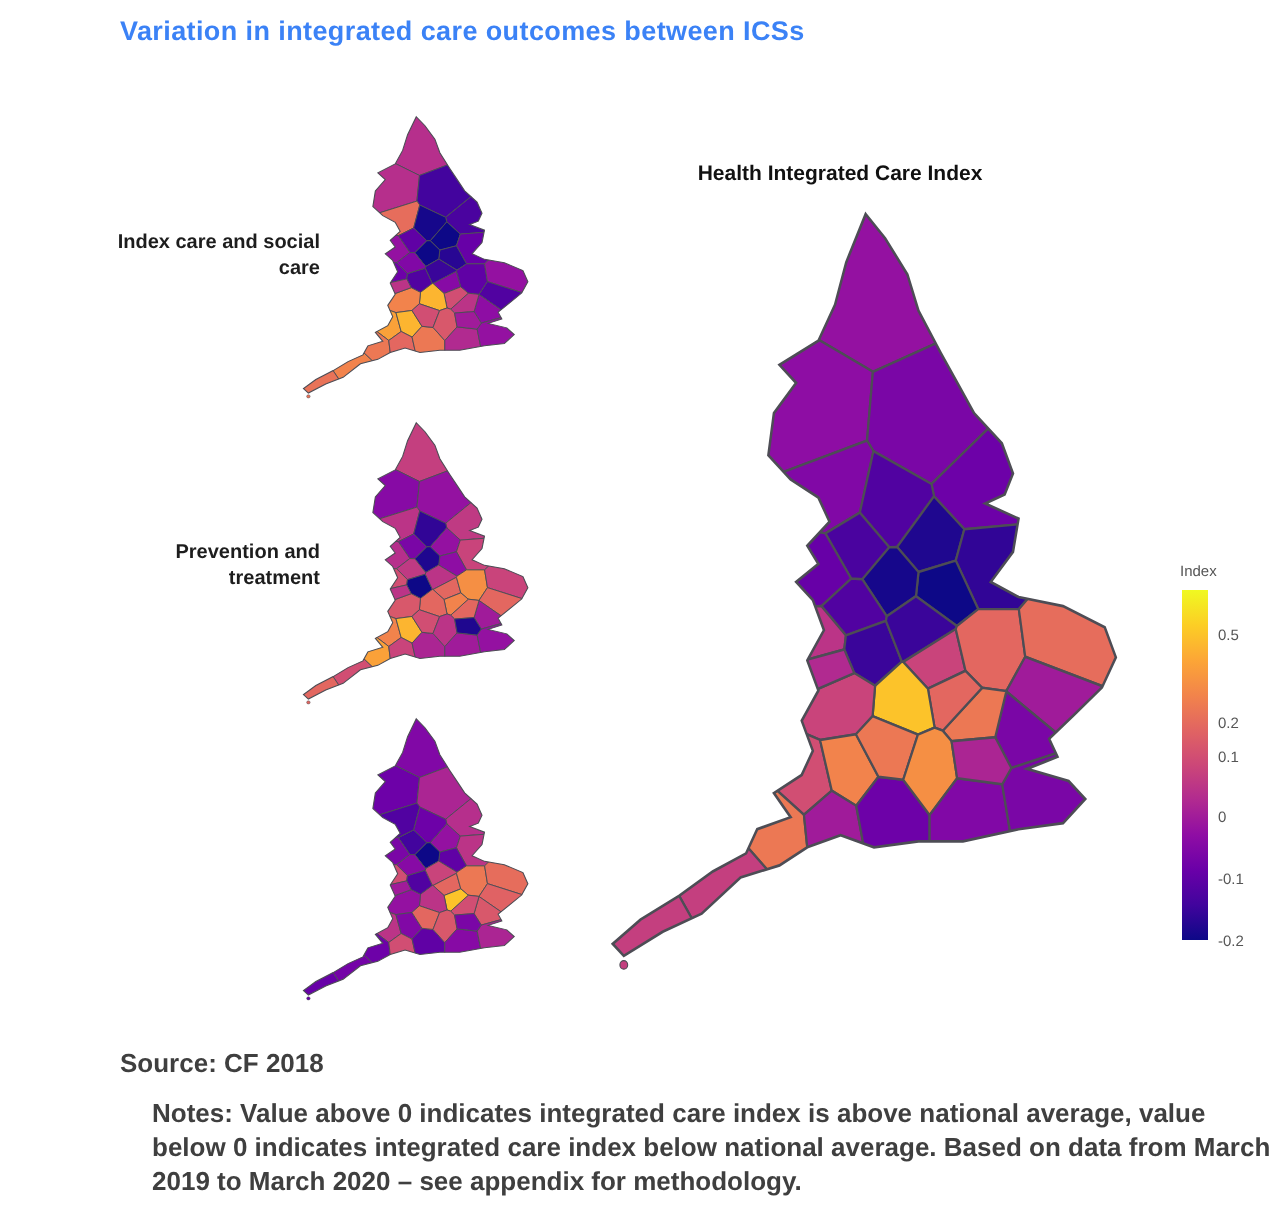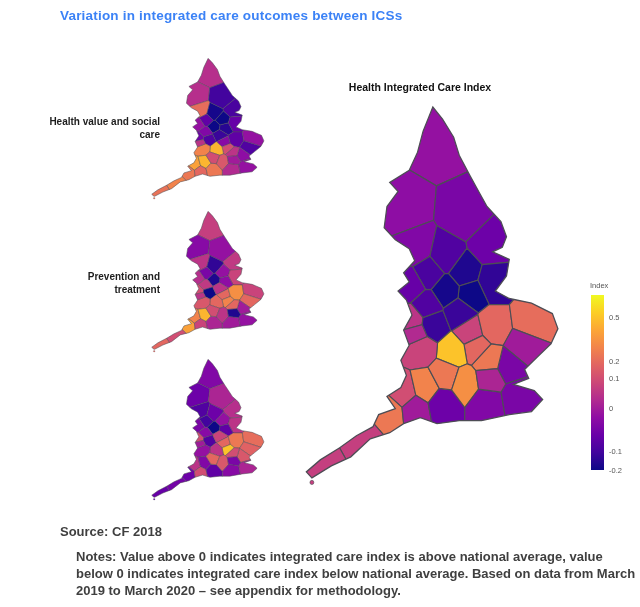--- a/index.html
+++ b/index.html
@@ -21,21 +21,21 @@
   .notes-block{position:absolute;left:76px;top:548px;width:562px;
         font-size:13px;font-weight:bold;color:#3f3f3f;line-height:17px;}
 </style>
 </head>
 <body>
 
 <div class="page">
 
   <h1 class="chart-title">Variation in integrated care outcomes between ICSs</h1>
 
-  <div class="small-label" style="left:40px;top:115px;">Health value and social care</div>
+  <div class="small-label" style="left:40px;top:115px;">Index care and social care</div>
   <svg class="map-svg" id="map0" style="left:148px;top:55px;" width="124" height="146" viewBox="0 0 200 260" preserveAspectRatio="none">
       <defs>
         <clipPath id="engclip0">
           <path d="M97 6L104 14L112 26L116 38L124 52L130 62L136 72L146 82L150 92L147 99L140 102L152 107L150 118L142 128L152 133L168 136L183 143L187 153L182 163L172 172L163 180L166 186L155 190L170 194L176 200L168 208L152 210L132 214L116 214L100 216L88 212L76 216L66 222L52 226L38 238L24 244L10 252L6 248L16 240L30 232L42 224L54 218L58 210L70 206L64 198L74 192L78 184L74 174L80 164L76 154L82 144L78 134L72 128L80 122L76 116L84 108L80 100L70 94L62 86L64 72L72 62L66 56L80 48L86 36L90 22Z"></path>
         </clipPath>
       </defs>
       <g clip-path="url(#engclip0)">
         <polygon points="-5.0,-5.0 205.0,-5.0 205.0,14.4 99.6,58.3 -5.0,1.3" fill="rgb(182,47,140)" stroke="#4d4d55" stroke-width="0.8"></polygon>
         <polygon points="-5.0,107.3 -5.0,1.3 99.6,58.3 97.5,81.1 32.6,103.6" fill="rgb(182,47,140)" stroke="#4d4d55" stroke-width="0.8"></polygon>
         <polygon points="205.0,14.4 205.0,19.6 120.7,95.5 99.8,84.6 97.5,81.1 99.6,58.3" fill="rgb(67,4,158)" stroke="#4d4d55" stroke-width="0.8"></polygon>
@@ -232,21 +232,21 @@
     </svg>
 
   <div class="legend">
     <div class="legend-title">Index</div>
     <div class="legend-bar" id="legendBar" style="background: linear-gradient(rgb(240, 249, 33) 0%, rgb(252, 206, 37) 10%, rgb(252, 166, 54) 20%, rgb(242, 132, 75) 30%, rgb(225, 100, 98) 40%, rgb(204, 71, 120) 50%, rgb(177, 42, 144) 60%, rgb(143, 13, 164) 70%, rgb(106, 0, 168) 80%, rgb(65, 4, 157) 90%, rgb(13, 8, 135) 100%);"></div>
     <div id="legendTicks">
         <div class="legend-tick" style="top: 31.8748px;">0.5</div>
         <div class="legend-tick" style="top: 76px;">0.2</div>
         <div class="legend-tick" style="top: 92.9249px;">0.1</div>
         <div class="legend-tick" style="top: 123.45px;">0</div>
-        <div class="legend-tick" style="top: 153.975px; margin-top: 12px;">-0.1</div>
+        <div class="legend-tick" style="top: 153.975px;">-0.1</div>
         <div class="legend-tick" style="top: 184.5px;">-0.2</div>
       </div>
   </div>
 
   <div class="source-line">Source: CF 2018</div>
   <div class="notes-block">Notes: Value above 0 indicates integrated care index is above national average, value below 0 indicates integrated care index below national average. Based on data from March 2019 to March 2020 – see appendix for methodology.</div>
 
 </div>
 
 </body></html>

